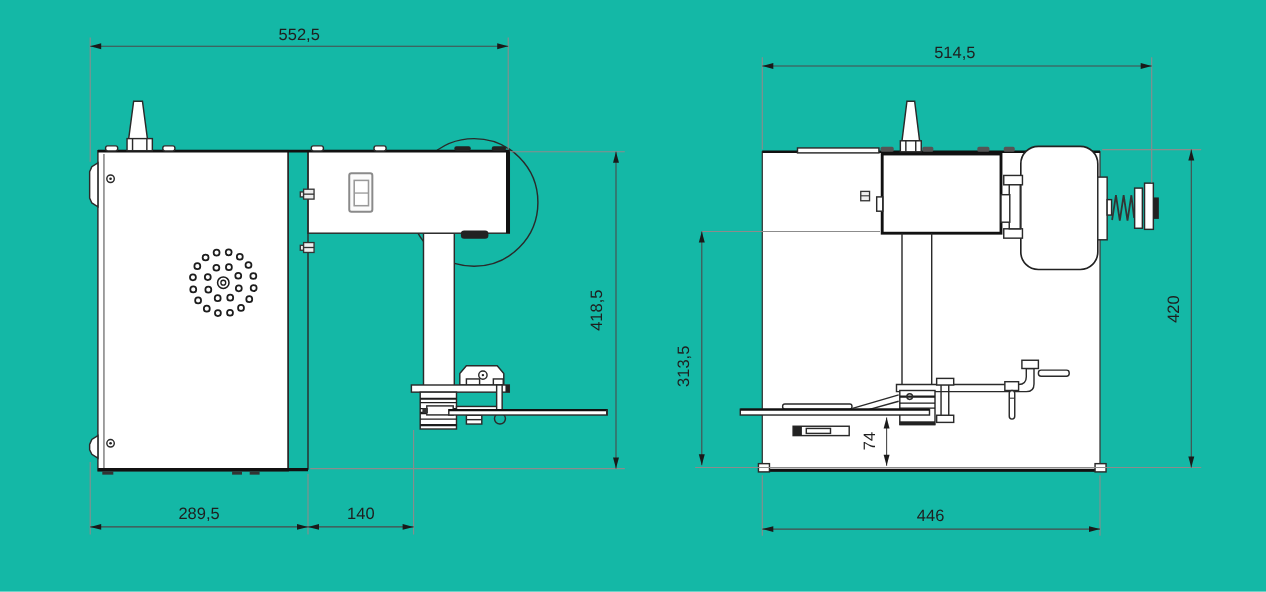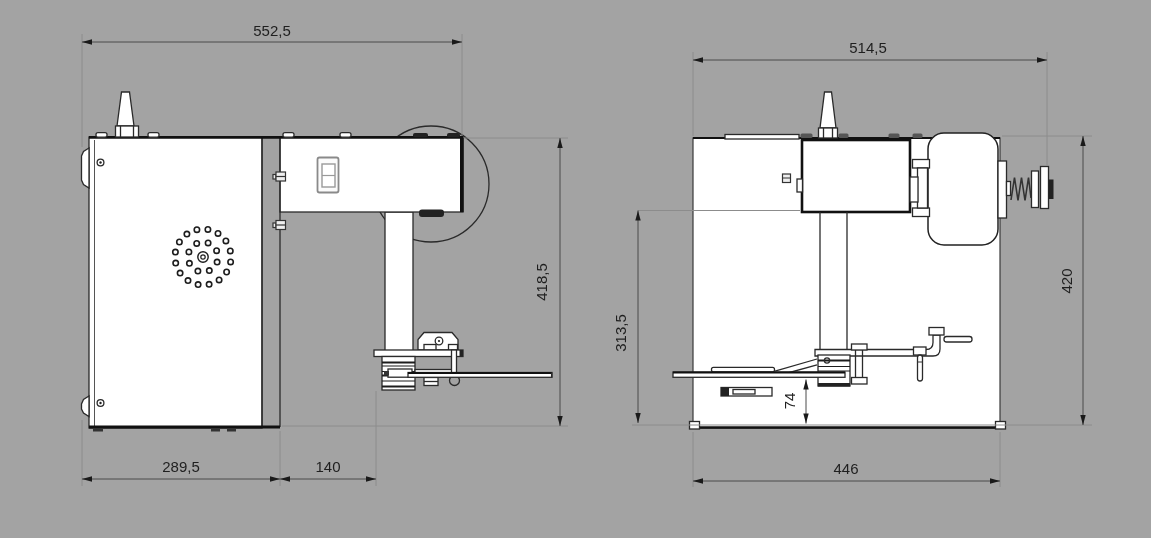--- a/index.html
+++ b/index.html
@@ -1,16 +1,16 @@
 <!DOCTYPE html>
 <html><head>
 <meta charset="utf-8">
 <style>
   html,body{margin:0;padding:0;background:#ffffff;}
-  .canvas{position:relative;width:1151px;height:538px;background:#a3a3a3;overflow:hidden;
+  .canvas{position:relative;width:1151px;height:538px;background:#14b8a6;overflow:hidden;
           font-family:"Liberation Sans", sans-serif;}
   svg{display:block;}
   .ln{stroke:#2a2a2a;stroke-width:1.3;fill:none;}
   .lnw{stroke:#2a2a2a;stroke-width:1.3;fill:#ffffff;}
   .thick{stroke:#111111;stroke-width:2.6;fill:none;}
   .thin{stroke:#555555;stroke-width:1;fill:none;}
   .ext{stroke:#8c8c8c;stroke-width:1;fill:none;}
   .diml{stroke:#4a4a4a;stroke-width:1;fill:none;}
   .arrow{fill:#1a1a1a;stroke:none;}
   .dark{fill:#222222;stroke:none;}

